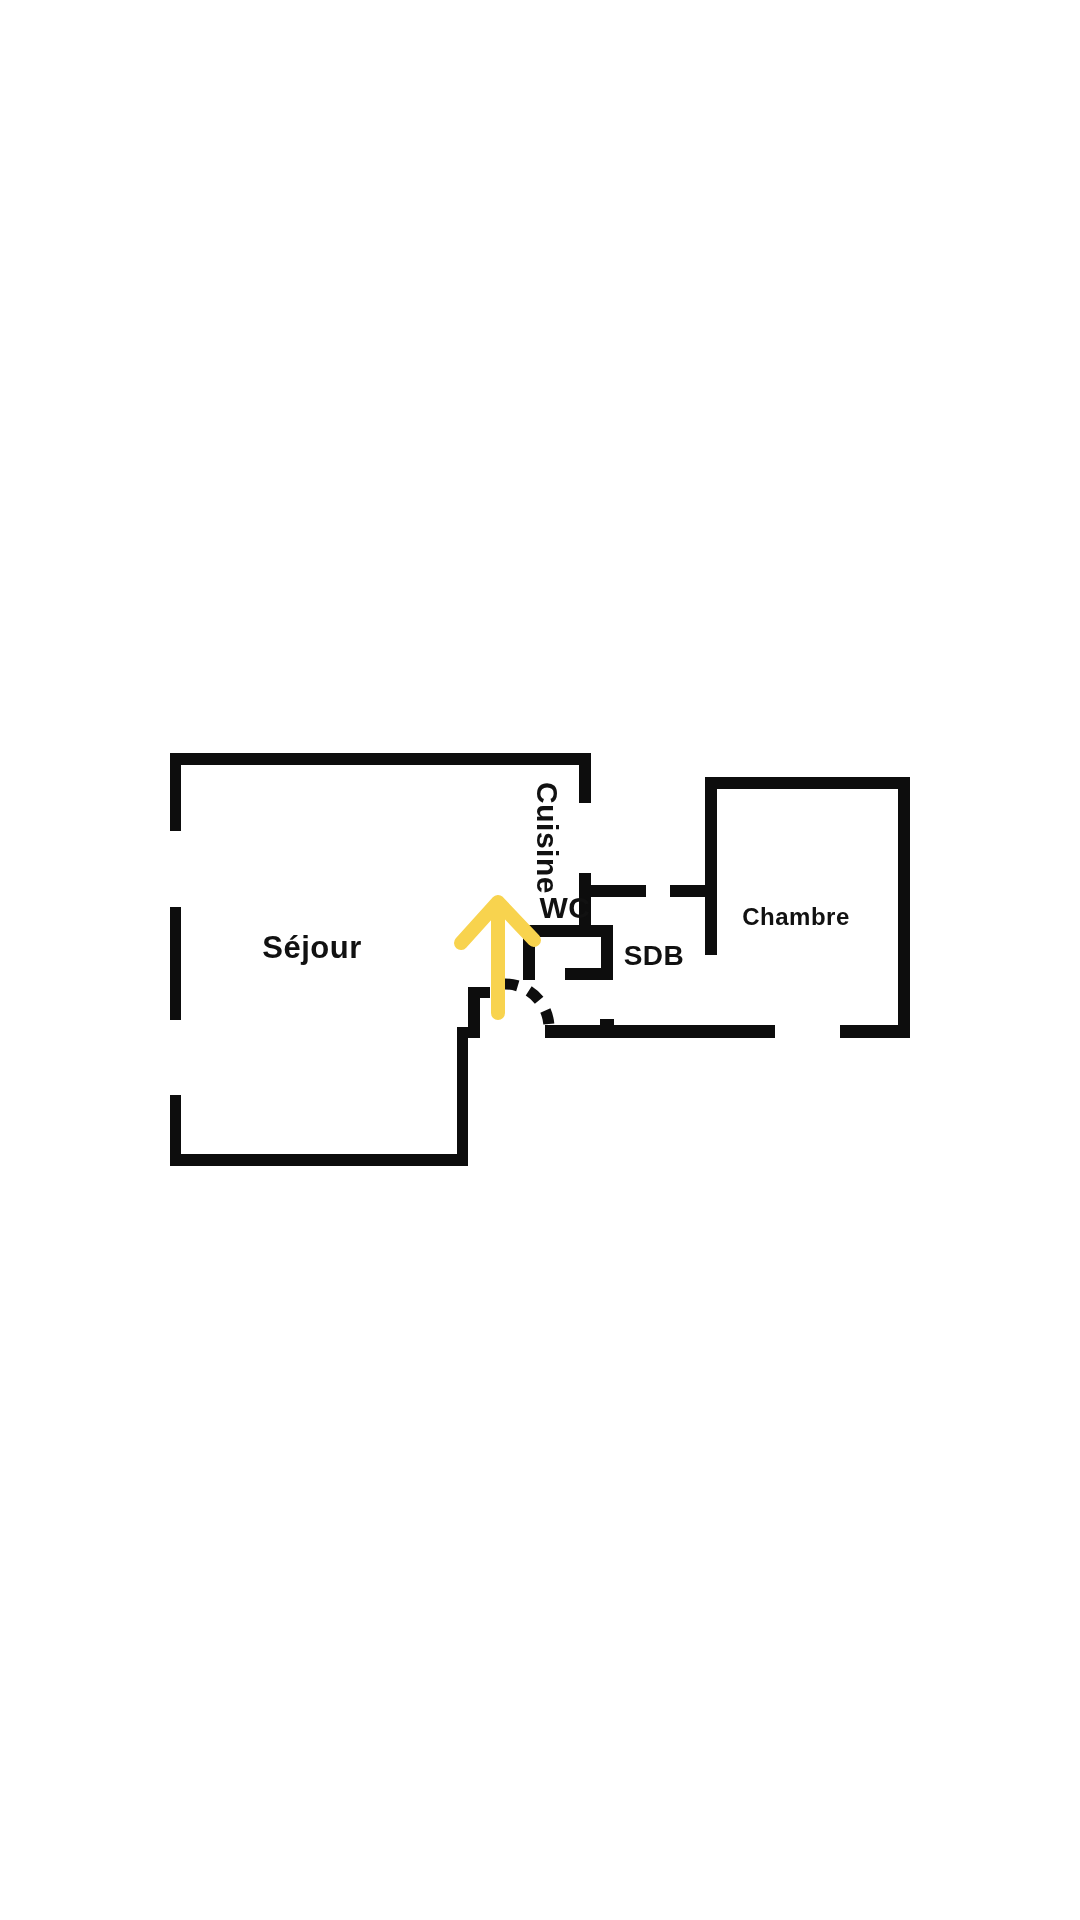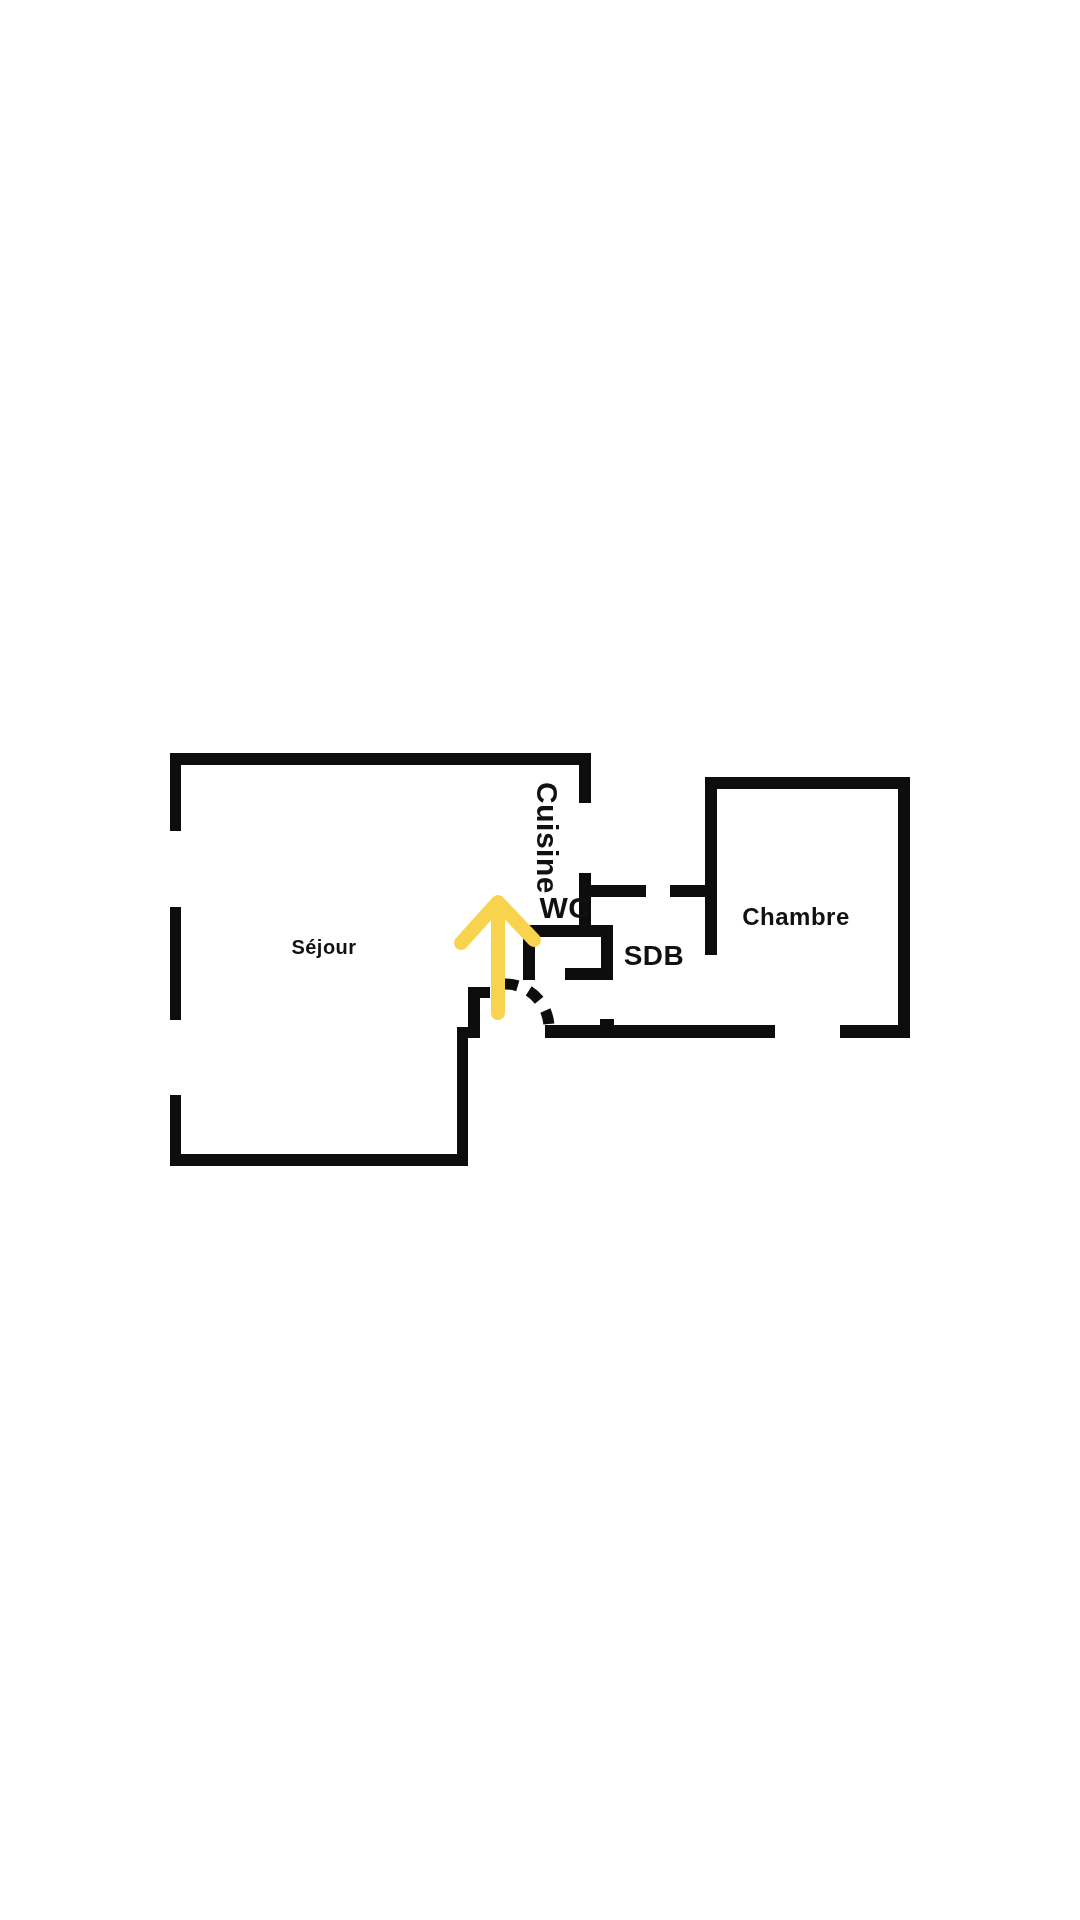--- a/index.html
+++ b/index.html
@@ -28,21 +28,21 @@
   }
   .room-label {
     position: absolute;
     transform: translate(-50%, -50%);
     font-weight: 700;
     color: #111111;
     white-space: nowrap;
     letter-spacing: 0.5px;
     line-height: 1;
   }
-  .label-sejour  { left: 324px; top: 947px; font-size: 20px; text-align: right; }
+  .label-sejour  { left: 312px; top: 947px; font-size: 31px; text-align: right; }
   .label-cuisine { left: 547px; top: 838px; font-size: 30px;
                    transform: translate(-50%, -50%) rotate(90deg); }
   .label-wc      { left: 565px; top: 908px; font-size: 30px; }
   .label-sdb     { left: 654px; top: 956px; font-size: 28px; }
   .label-chambre { left: 796px; top: 917px; font-size: 24px; }
 </style>
 </head>
 <body>
 
 <div class="stage">

